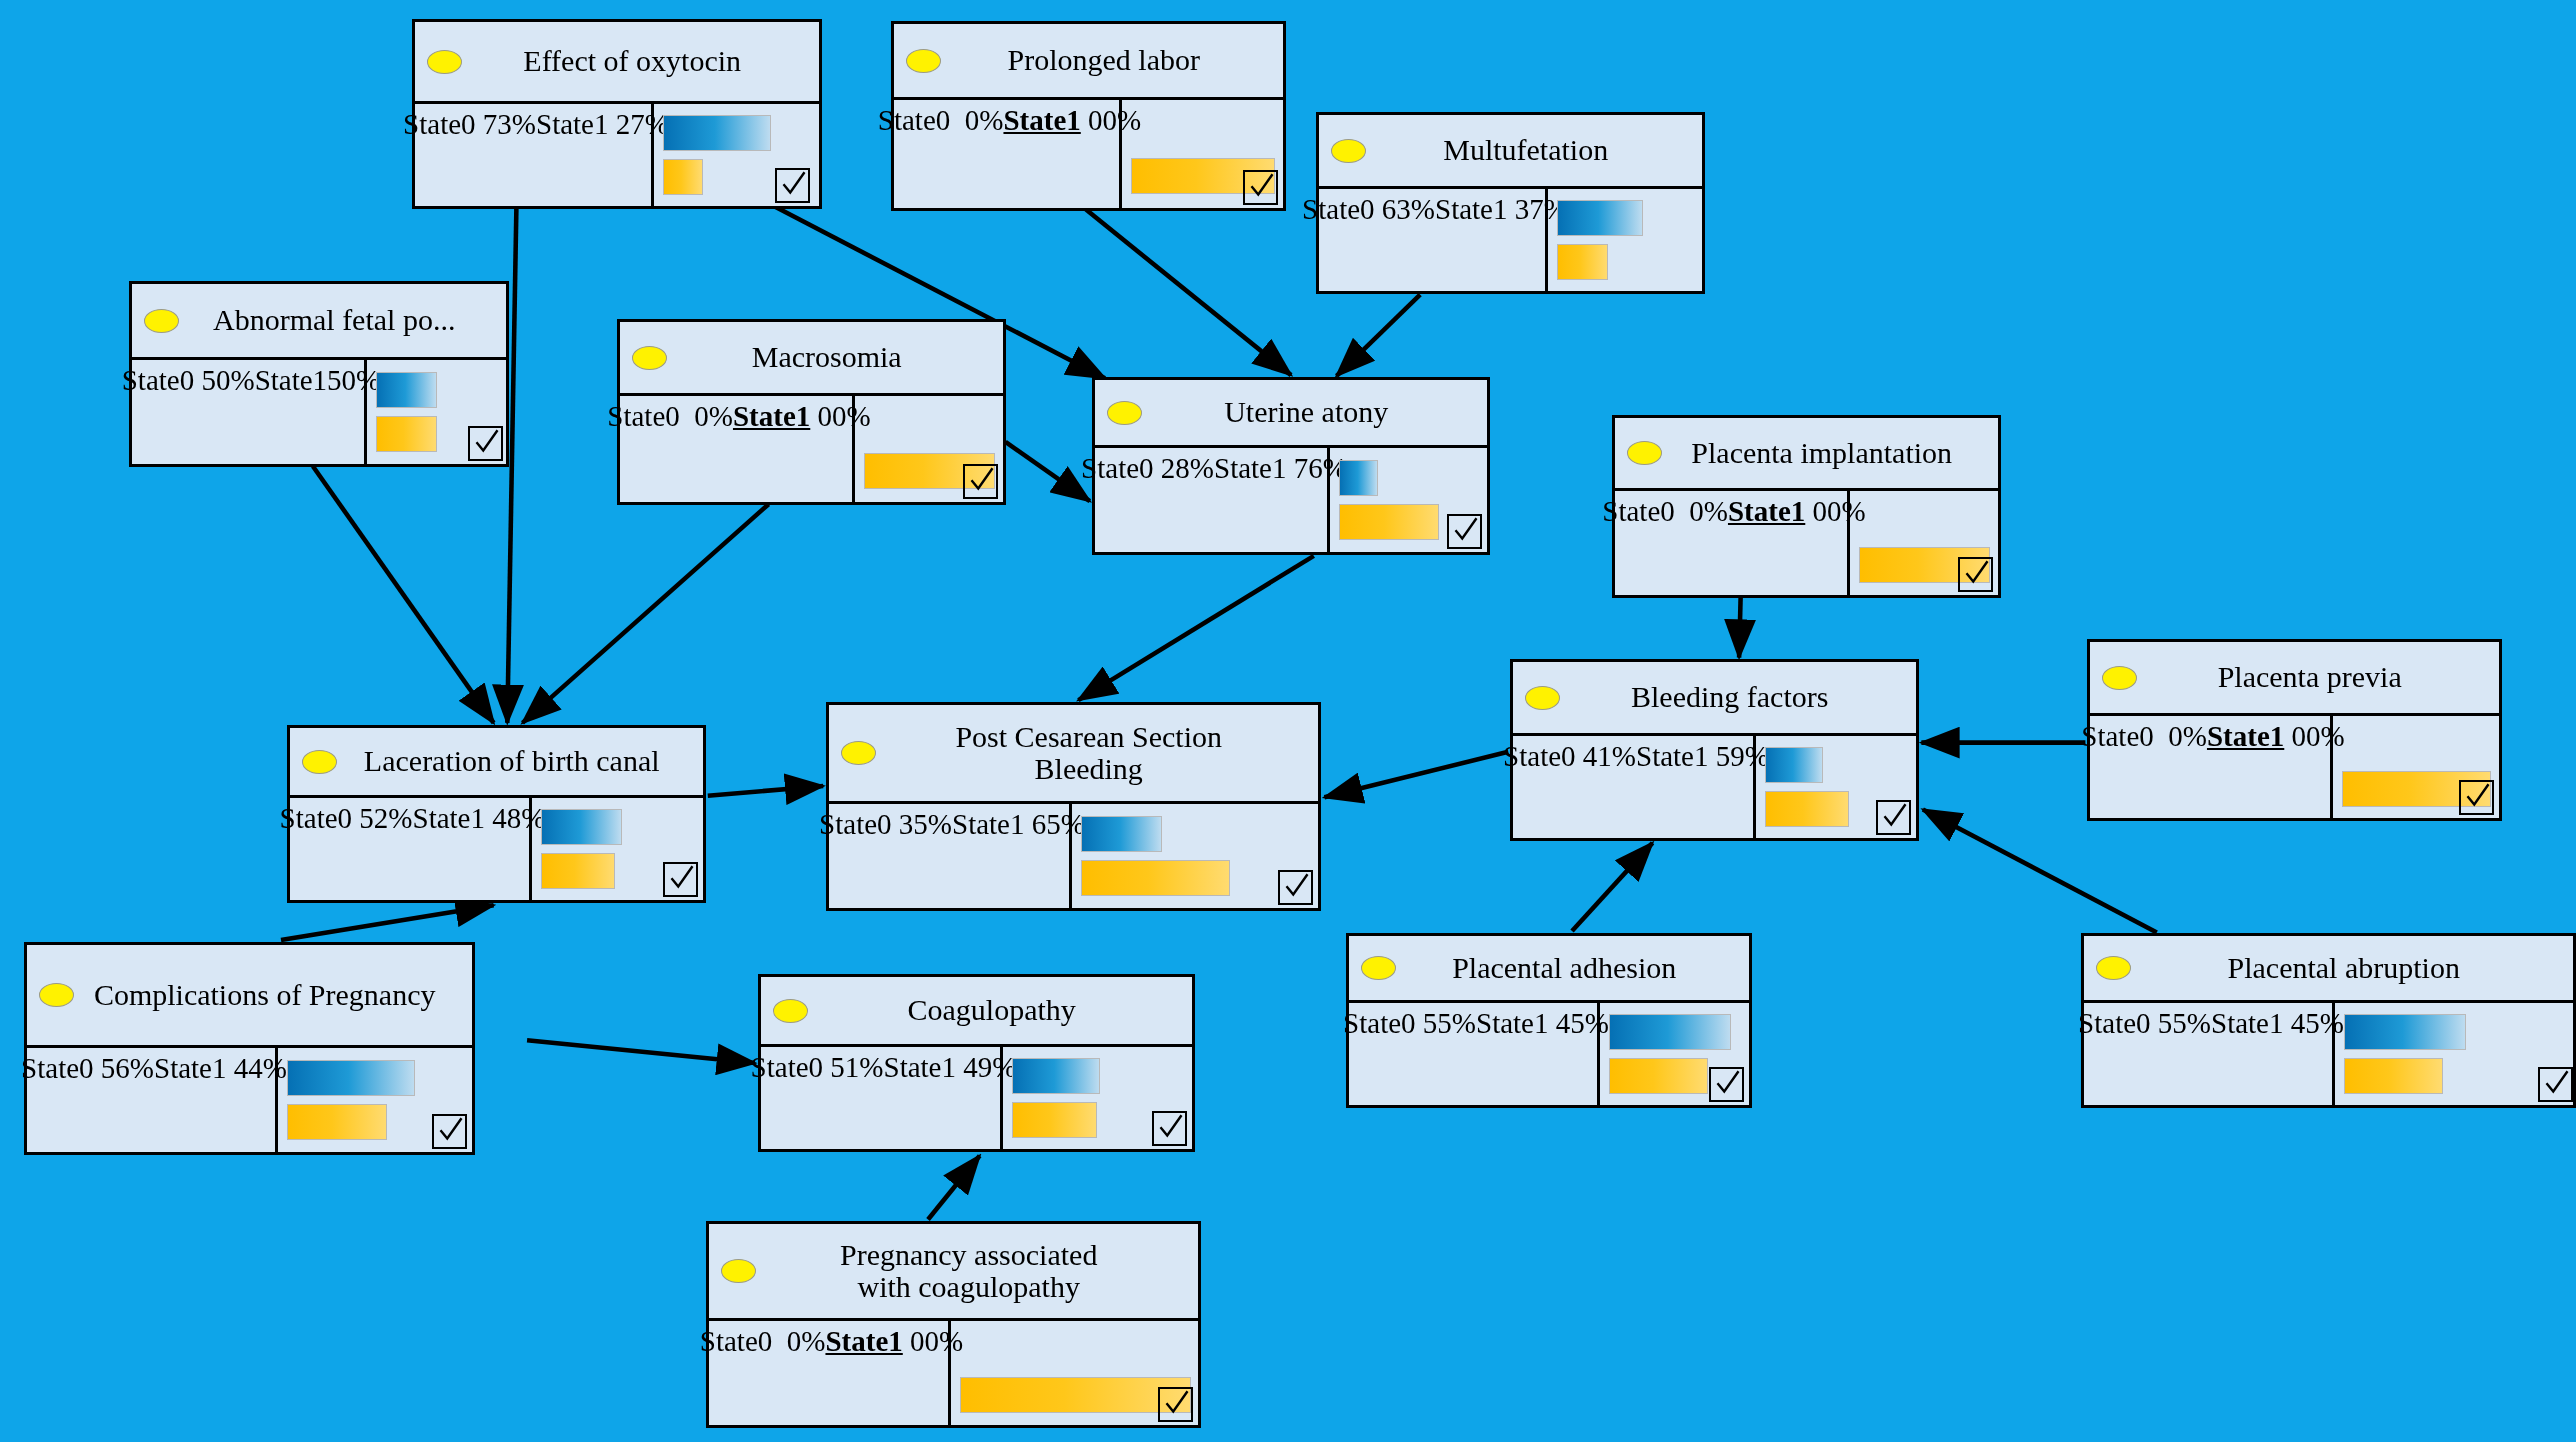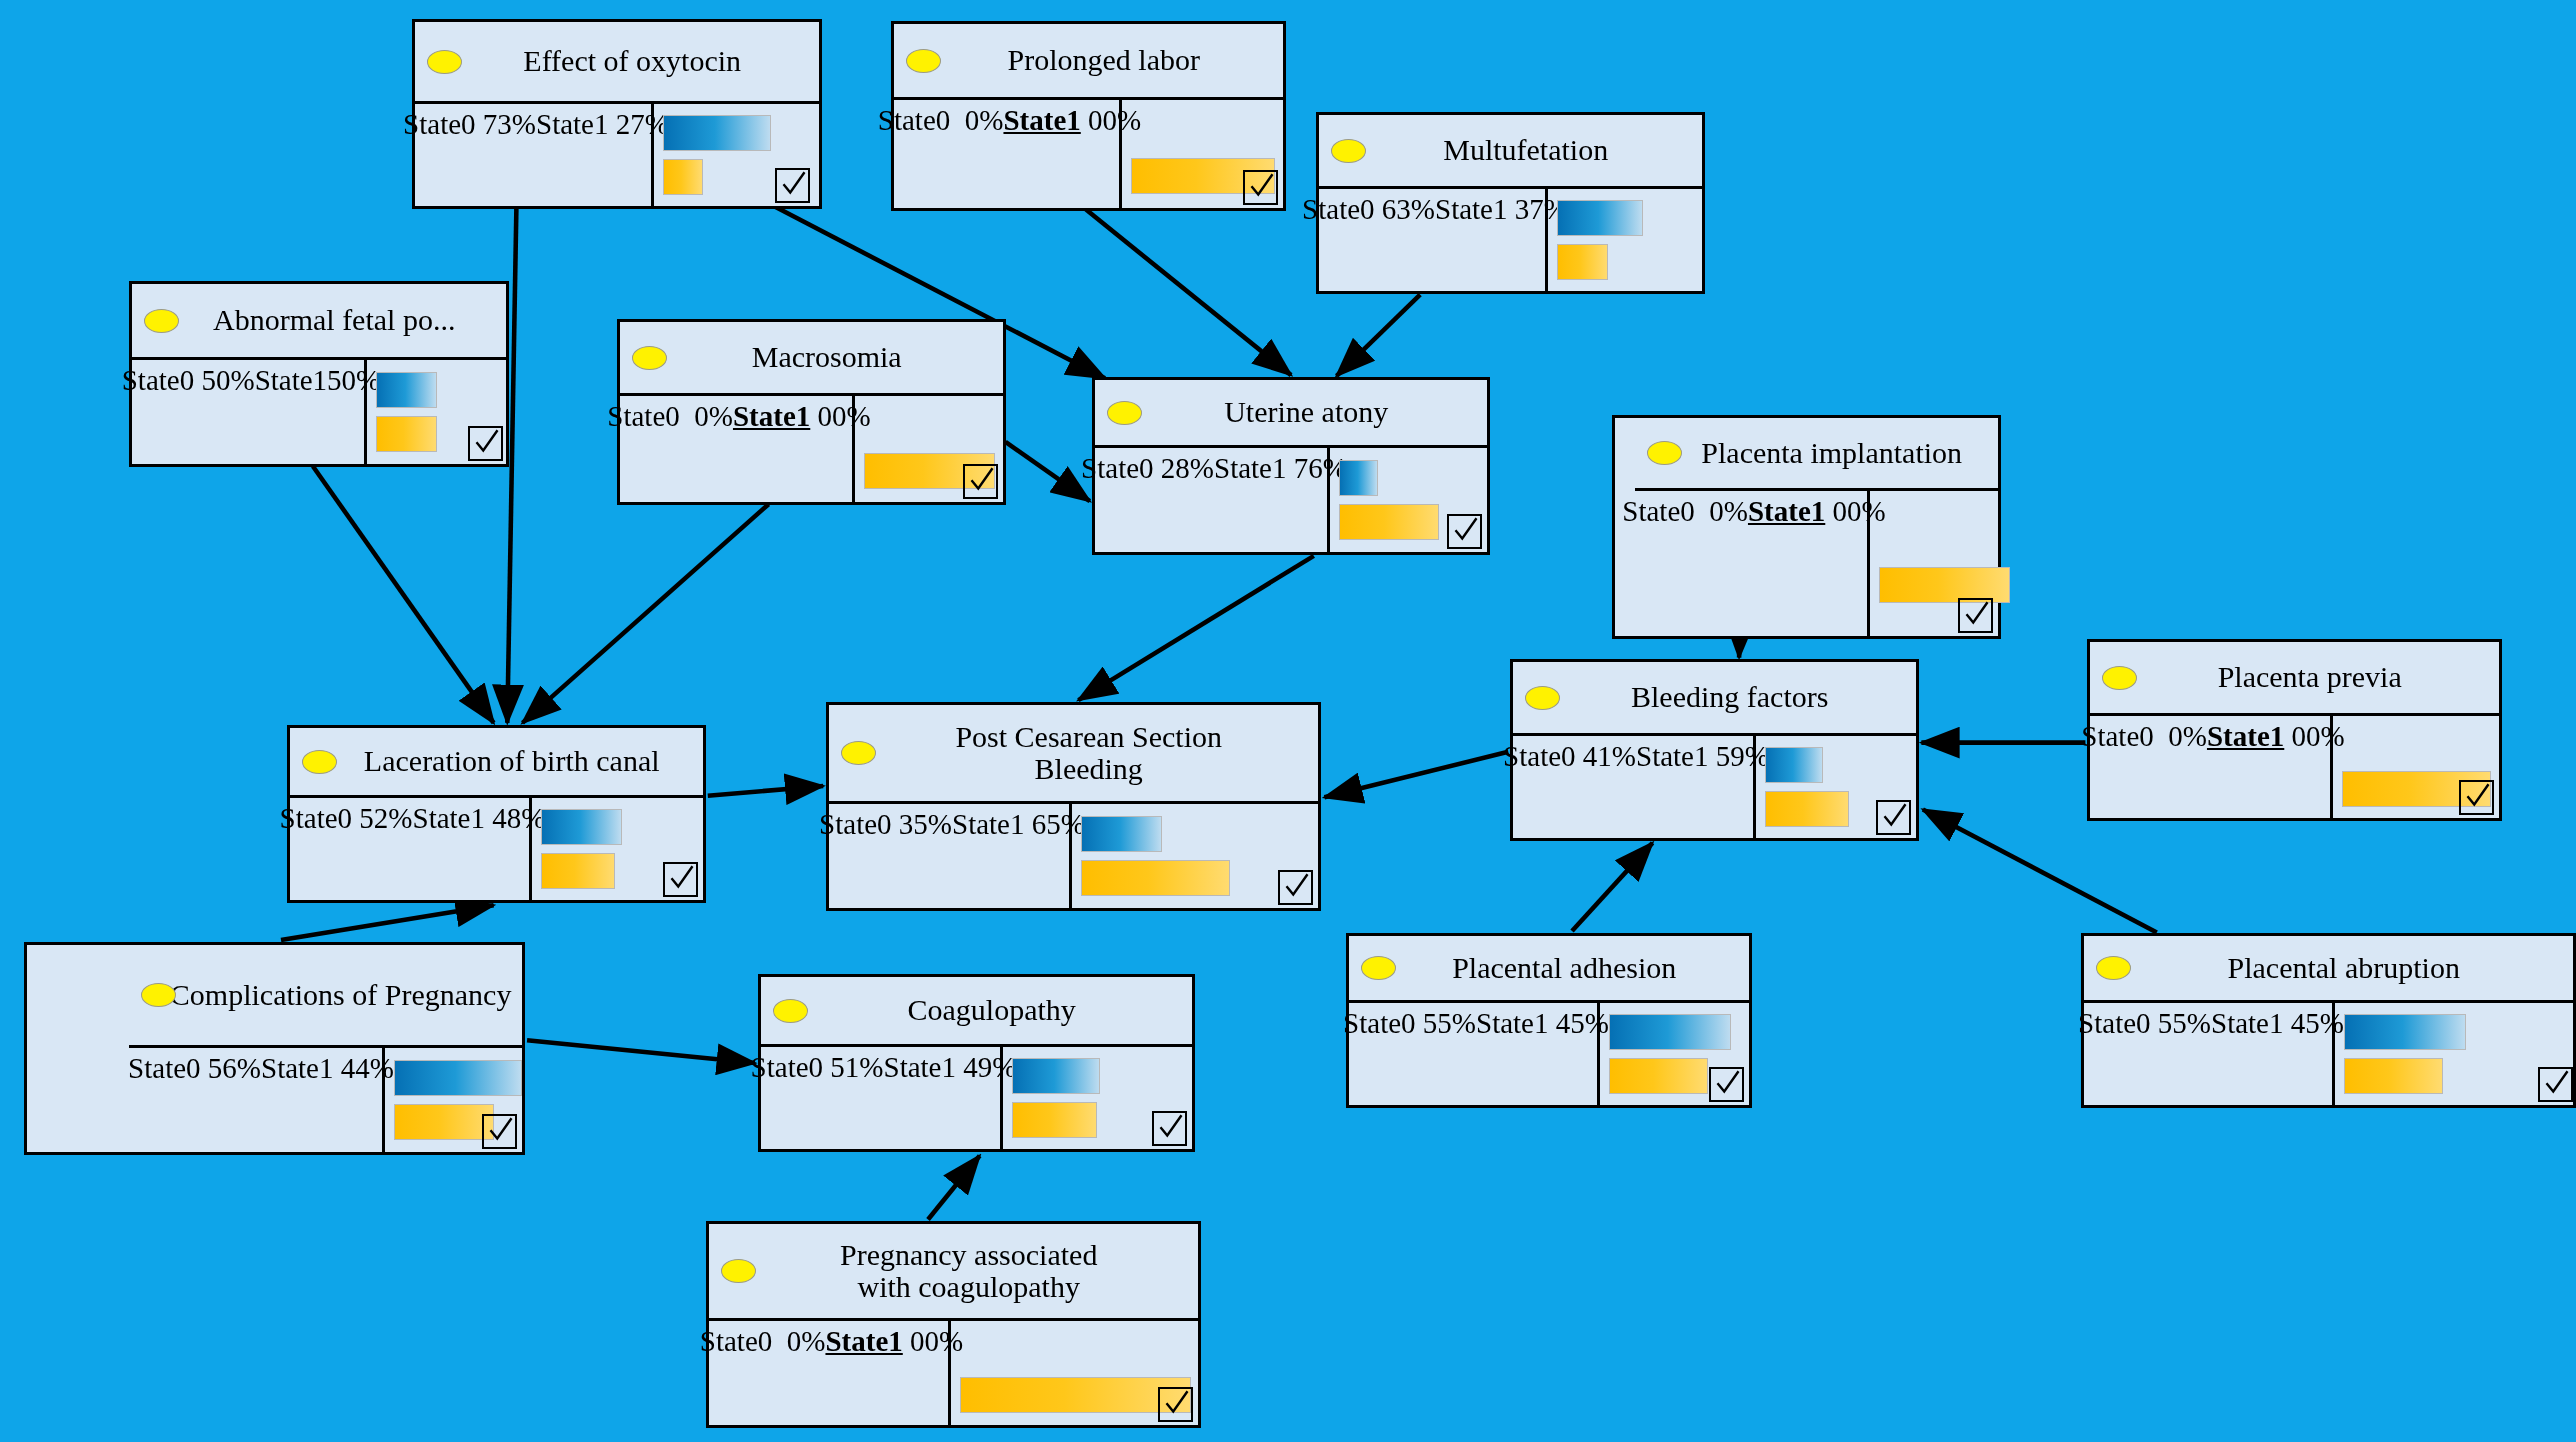--- a/index.html
+++ b/index.html
@@ -290,21 +290,21 @@
             <div class="bar blue" style="width: 39px;"></div>
             <div class="bar yellow" style="width: 100px;"></div>
           </div>
           <div class="checkbox" style="right: 4.6px; bottom: 3px;">
             <svg viewBox="0 0 40 40">
               <polyline points="6,19 15,30 34,3" fill="none" stroke="#000" stroke-width="3.2"></polyline>
             </svg>
           </div>
         </div>
       </div>
-      <div class="node" style="left: 1612px; top: 415px; width: 389px; height: 224px; padding-left: 20px;">
+      <div class="node" style="left: 1612px; top: 415px; width: 389px; height: 183px;">
         <div class="node-header" style="height: 73px;">
           <span class="node-dot"></span>
           <div class="node-title">Placenta implantation</div>
         </div>
         <div class="node-body">
           <div class="states-col" style="width: 235px;">
             <div class="state-line">State0  0%</div>
             <div class="state-line evidence"><span class="state-name">State1</span> <span class="state-pct">00%</span></div>
           </div>
           <div class="bars-col">
@@ -438,21 +438,21 @@
             <div class="bar blue" style="width: 122px;"></div>
             <div class="bar yellow" style="width: 99px;"></div>
           </div>
           <div class="checkbox" style="right: 0px; bottom: 3px;">
             <svg viewBox="0 0 40 40">
               <polyline points="6,19 15,30 34,3" fill="none" stroke="#000" stroke-width="3.2"></polyline>
             </svg>
           </div>
         </div>
       </div>
-      <div class="node" style="left: 24px; top: 942px; width: 501px; height: 213px; align-items: flex-end;">
+      <div class="node" style="left: 24px; top: 942px; width: 451px; height: 213px;">
         <div class="node-header" style="height: 103px;">
           <span class="node-dot"></span>
           <div class="node-title">Complications of Pregnancy</div>
         </div>
         <div class="node-body">
           <div class="states-col" style="width: 251px;">
             <div class="state-line">State0 56%</div>
             <div class="state-line">State1 44%</div>
           </div>
           <div class="bars-col">

